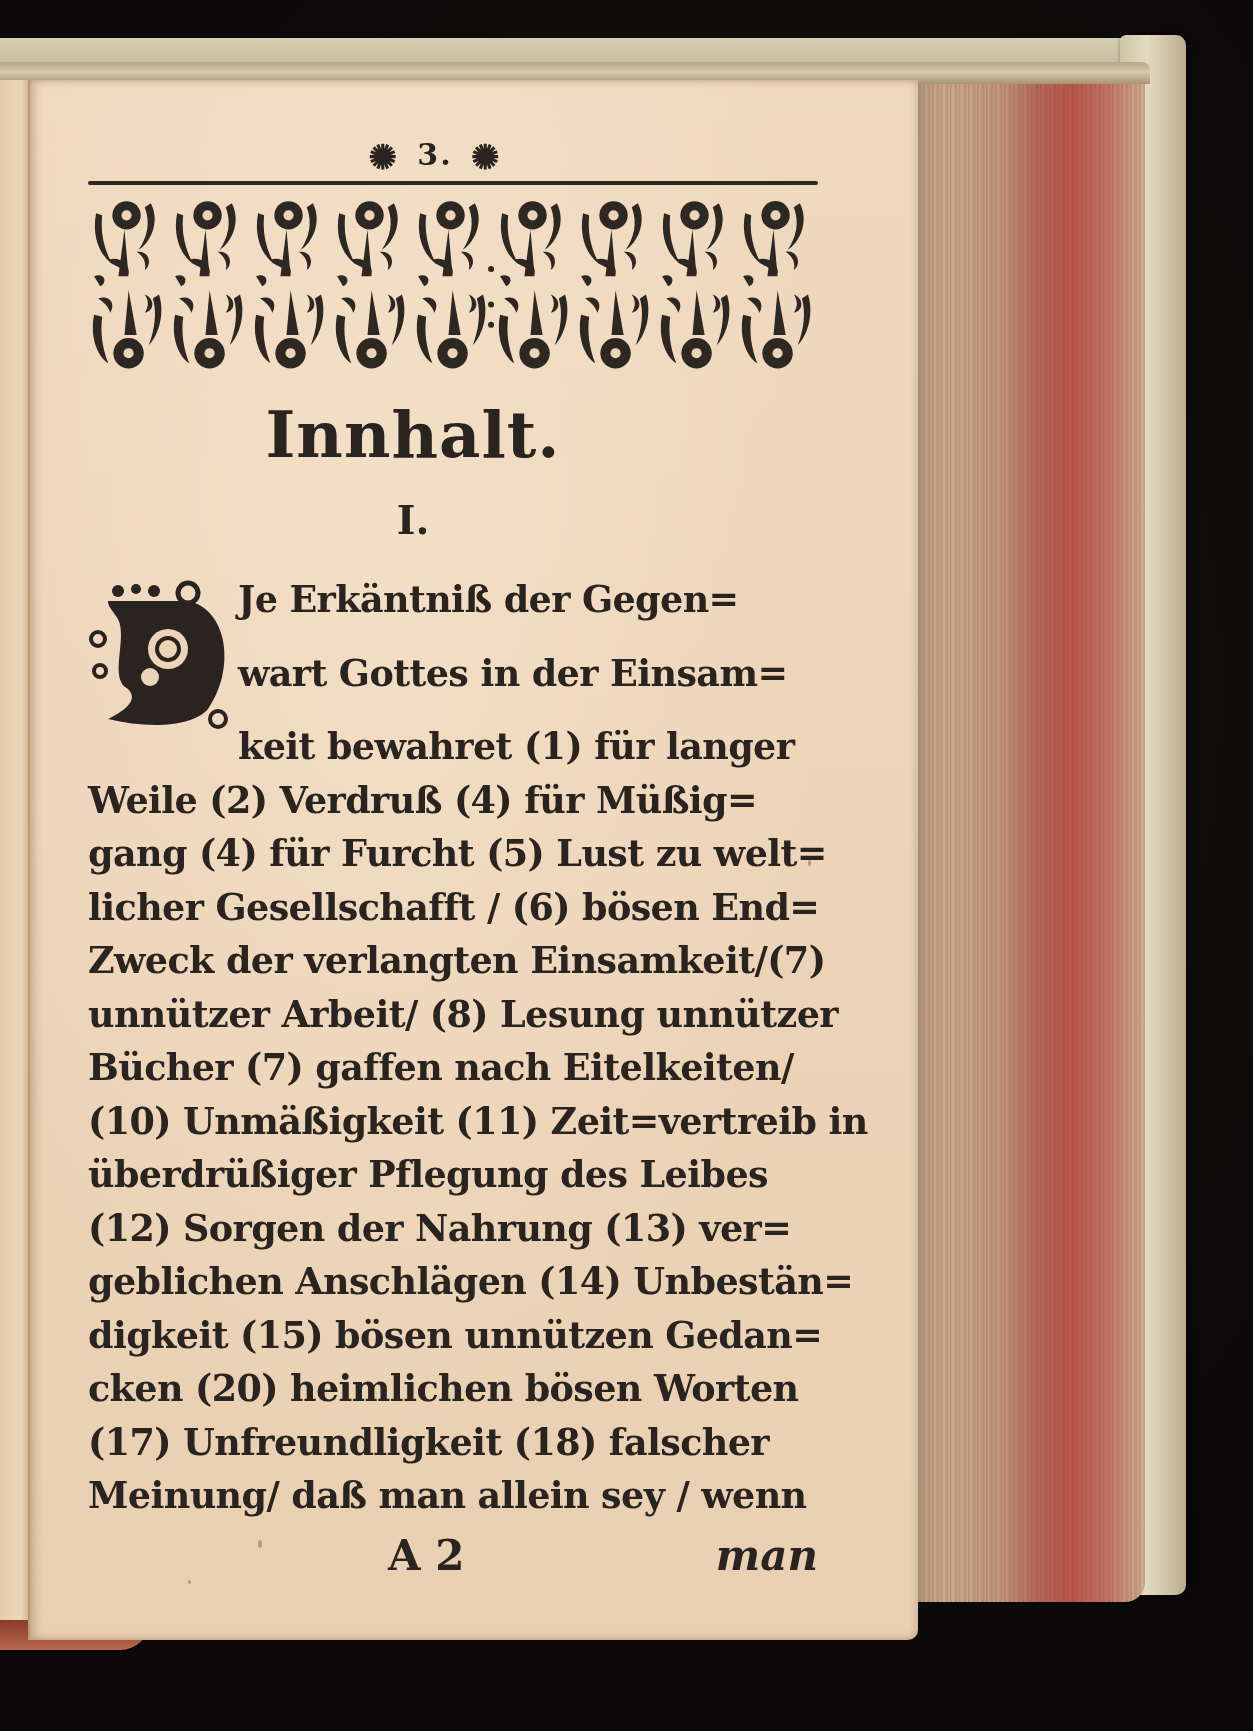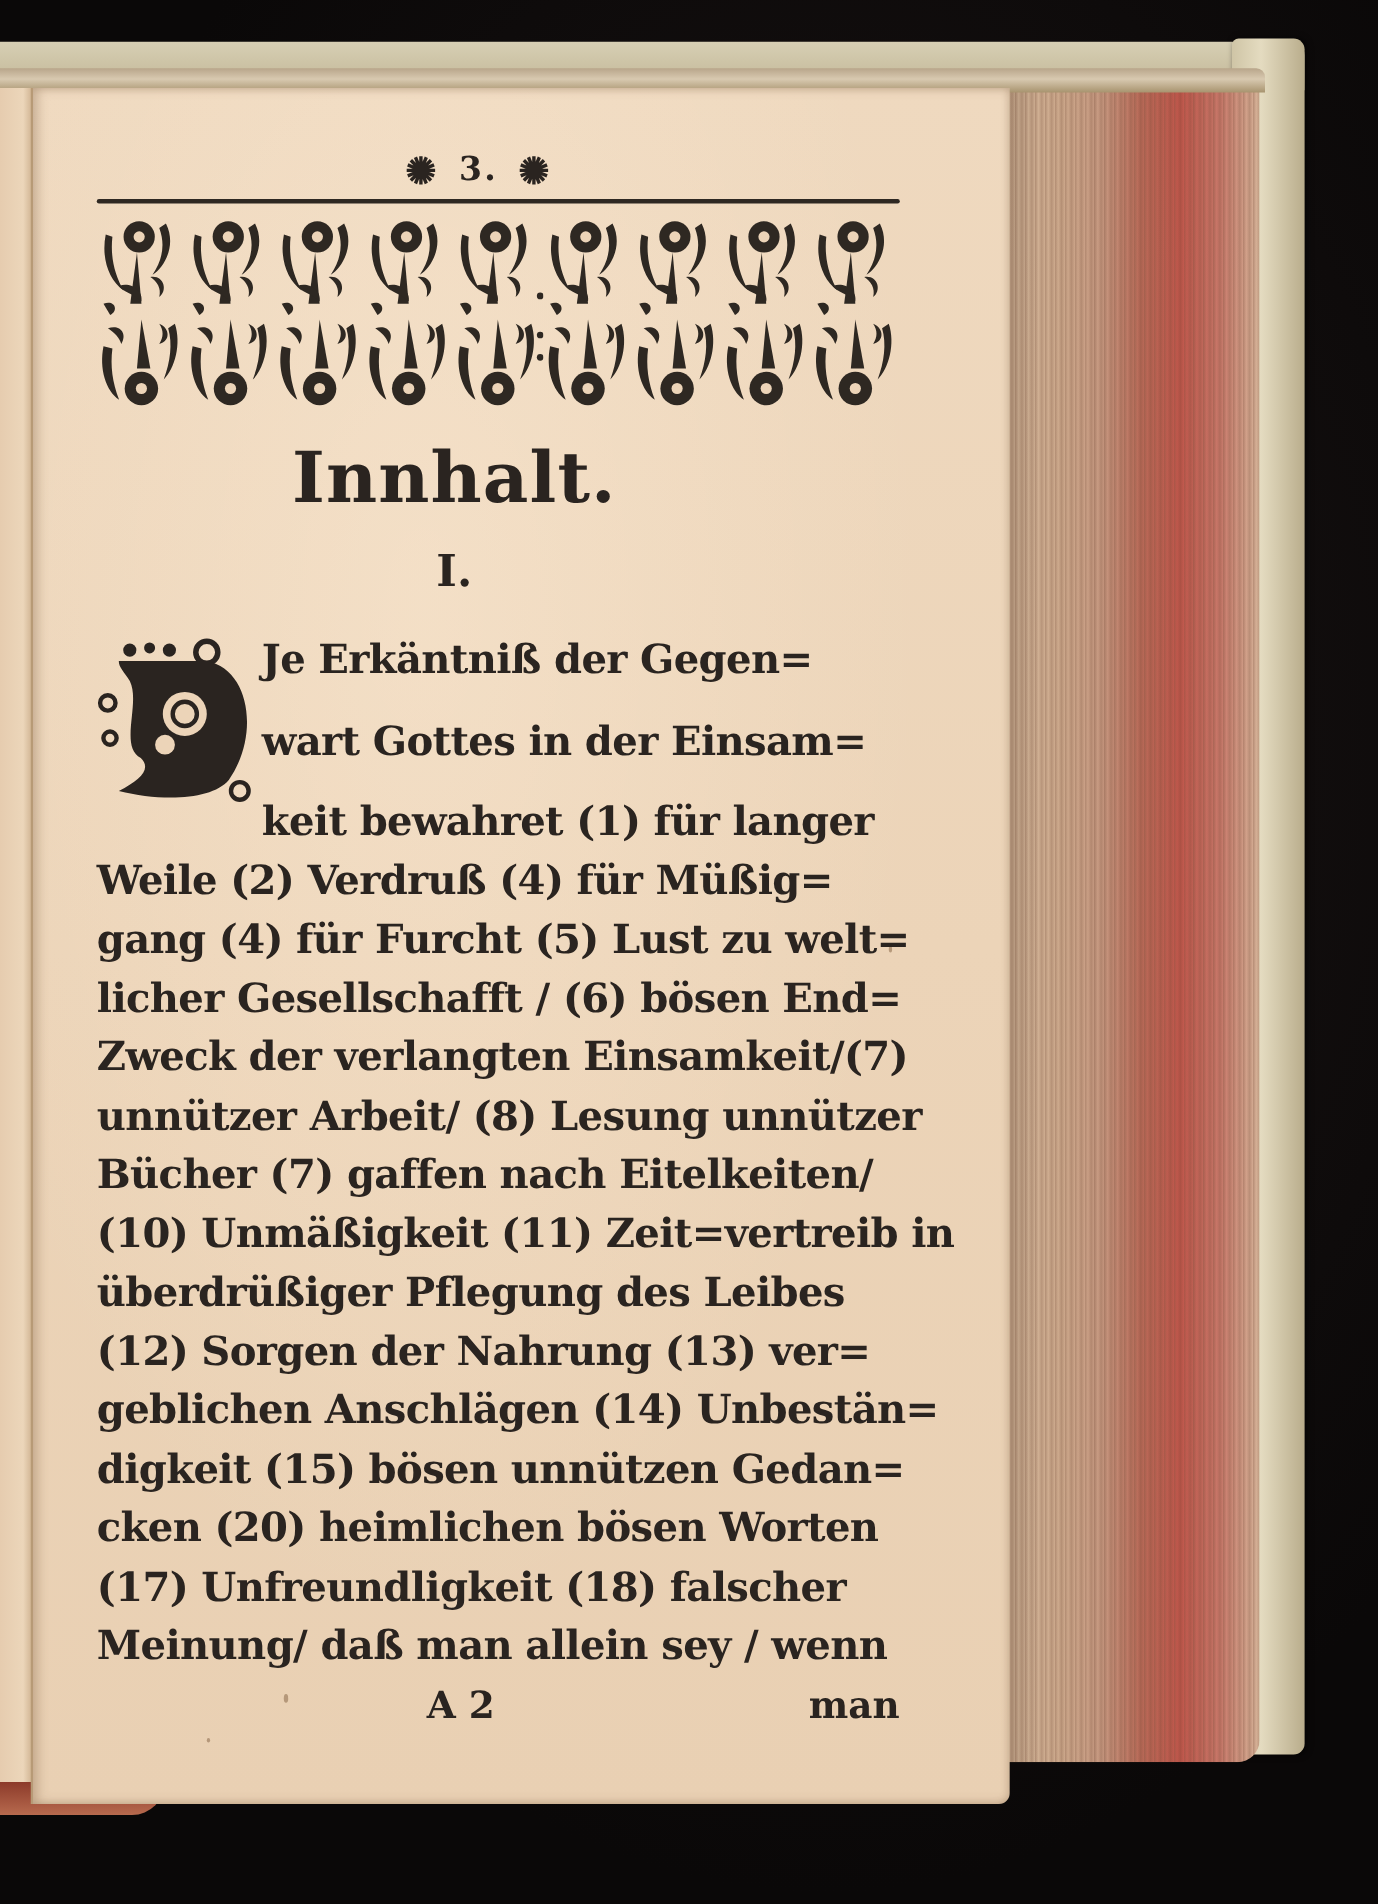--- a/index.html
+++ b/index.html
@@ -107,24 +107,24 @@
     font-size: 36.5px; line-height: 53.5px; font-weight: bold;
     letter-spacing: -0.6px;
   }
   .dropcap {
     position: absolute; left: 0; top: 6px; width: 150px; height: 150px;
   }
   .line { white-space: nowrap; height: 53.5px; overflow: visible; }
   .line.indent { padding-left: 150px; margin-top: 20px; }
   .footer {
     position: relative; margin-top: 8px; height: 50px;
-    font-size: 34px; font-weight: bold;
+    font-size: 42px; font-weight: bold;
   }
   .signature { position: absolute; left: 300px; top: 0; }
-  .catchword { position: absolute; right: 0; top: 0; }
+  .catchword { position: absolute; right: 0; top: 0; font-style: italic; }
 
   
   .speck { position: absolute; background: #8a6a4a; border-radius: 50%; opacity: .55; }
 </style>
 </head>
 <body>
 
 <div class="scene">
   <div class="cover-top"></div>
   <div class="cover-right"></div>

